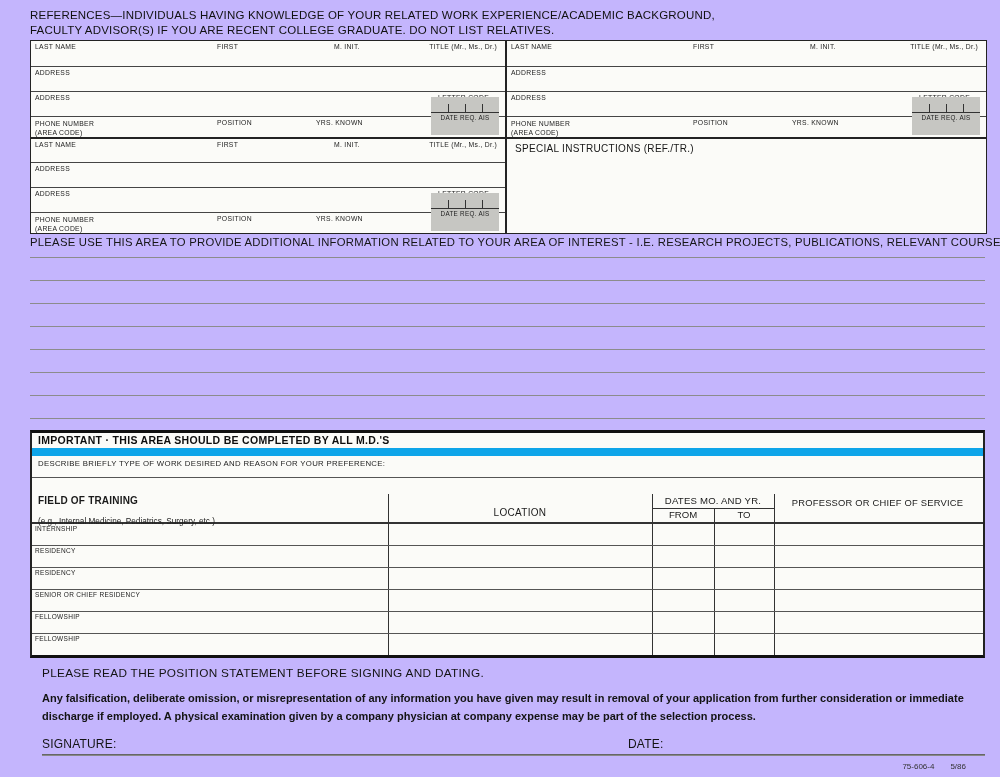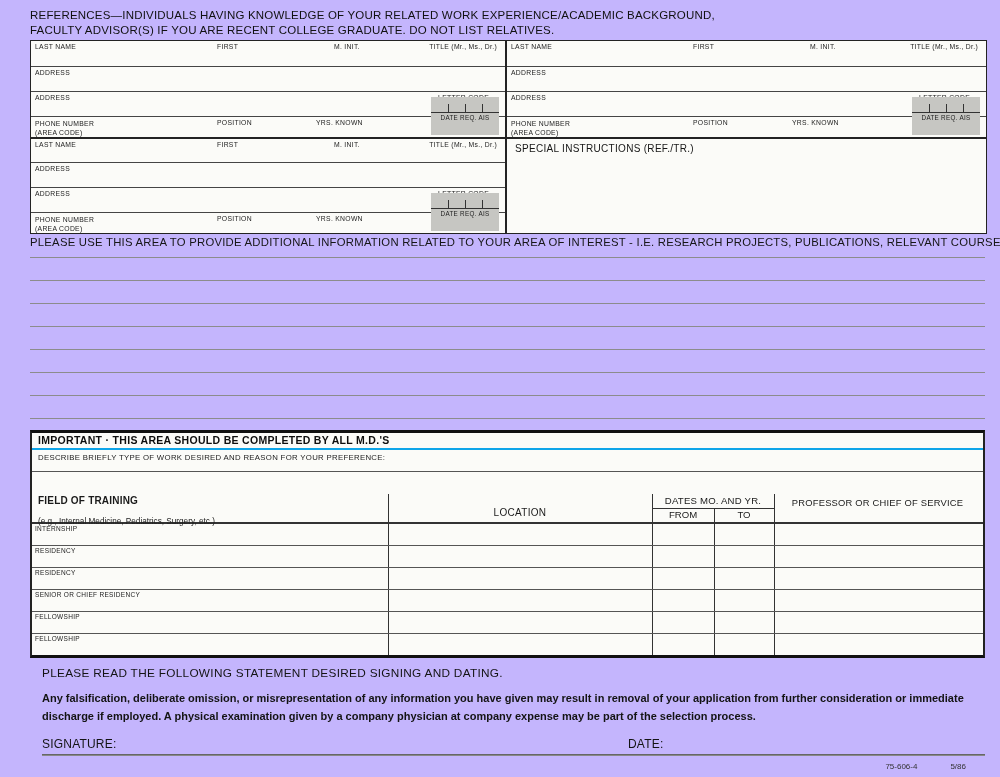--- a/index.html
+++ b/index.html
@@ -53,21 +53,21 @@
     background-image:repeating-linear-gradient(to bottom,
       #8c8c8c 0,#8c8c8c 1px,transparent 1px,transparent 23px);
   }
   
   .md-box{
     position:absolute;left:30px;top:430px;width:955px;height:228px;
     border-top:3px solid #111;border-bottom:3px solid #111;
     border-left:2px solid #222;border-right:2px solid #222;
     background:#fbfbf8;box-sizing:border-box;
   }
-  .md-head{position:relative;height:15px;border-bottom:2px solid #0ea5e9;}
+  .md-head{position:relative;height:15px;border-bottom:8px solid #0ea5e9;}
   .md-head span{position:absolute;left:6px;top:1px;font-size:10.5px;font-weight:bold;letter-spacing:.3px;color:#0e0e0e;}
   .md-desc{position:relative;height:21px;border-bottom:1px solid #555;}
   .md-desc span{position:absolute;left:6px;top:3px;font-size:7.8px;letter-spacing:.3px;color:#222;}
   .md-table{position:absolute;left:0;right:0;top:61px;bottom:0;display:flex;flex-direction:column;}
   .md-thead{position:relative;height:28px;border-bottom:2px solid #333;flex:none;}
   .th-field{position:absolute;left:6px;top:1px;font-size:10px;font-weight:600;letter-spacing:.2px;}
   .th-ex{position:absolute;left:6px;top:23px;font-size:8.2px;color:#222;}
   .th-loc{position:absolute;left:356px;width:264px;top:13px;text-align:center;font-size:10px;letter-spacing:.3px;}
   .th-dates{position:absolute;left:620px;width:122px;top:1px;text-align:center;font-size:9.6px;letter-spacing:.2px;}
   .th-from{position:absolute;left:620px;width:62px;top:15px;text-align:center;font-size:9.6px;}
@@ -80,21 +80,21 @@
   .cdiv{position:absolute;top:0;bottom:0;width:1px;background:#333;}
   .cdiv.c1{left:356px;} .cdiv.c2{left:620px;} .cdiv.c4{left:742px;}
   .cdiv.c3{left:682px;top:14px;}
   
   .read-label{position:absolute;left:42px;top:666px;font-size:11.8px;letter-spacing:.3px;color:#141414;}
   .stmt-body{position:absolute;left:42px;top:690px;width:943px;font-size:11px;font-weight:bold;line-height:1.6;color:#141414;}
   .sig-label{position:absolute;left:42px;top:737px;font-size:12px;letter-spacing:.2px;color:#141414;}
   .date-label{position:absolute;left:628px;top:737px;font-size:12px;letter-spacing:.2px;color:#141414;}
   .sig-line{position:absolute;left:42px;top:754px;width:943px;height:2px;
     background:linear-gradient(to bottom,#555 0,#999 100%);}
-  .formno{position:absolute;right:34px;top:762px;display:flex;gap:33px;font-size:8px;color:#333;}
+  .formno{position:absolute;right:34px;top:762px;display:flex;gap:16px;font-size:8px;color:#333;}
 </style>
 </head>
 <body>
 
 <div class="page">
 
   <div class="hdr">REFERENCES—INDIVIDUALS HAVING KNOWLEDGE OF YOUR RELATED WORK EXPERIENCE/ACADEMIC BACKGROUND, FACULTY ADVISOR(S) IF YOU ARE RECENT COLLEGE GRADUATE. DO NOT LIST RELATIVES.</div>
 
   <div class="ref-area">
     <div class="vdiv"></div>
@@ -228,21 +228,21 @@
       </div>
       <div class="trow">
         <span class="rlbl">FELLOWSHIP</span>
       </div>
       <div class="trow">
         <span class="rlbl">FELLOWSHIP</span>
       </div>
     </div>
   </div>
 
-  <div class="read-label">PLEASE READ THE FOLLOWING STATEMENT DESIRED SIGNING AND DATING.</div>
+  <div class="read-label">PLEASE READ THE POSITION STATEMENT BEFORE SIGNING AND DATING.</div>
   <div class="stmt-body">Any falsification, deliberate omission, or misrepresentation of any information you have given may result in removal of your application from further consideration or immediate discharge if employed. A physical examination given by a company physician at company expense may be part of the selection process.</div>
   <div class="sig-label">SIGNATURE:</div>
   <div class="date-label">DATE:</div>
   <div class="sig-line"></div>
   <div class="formno">
     <span>75-606-4</span>
     <span>5/86</span>
   </div>
 
 </div>

